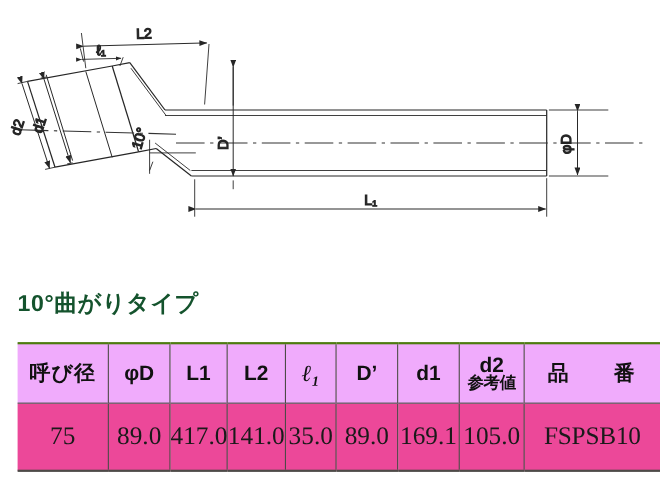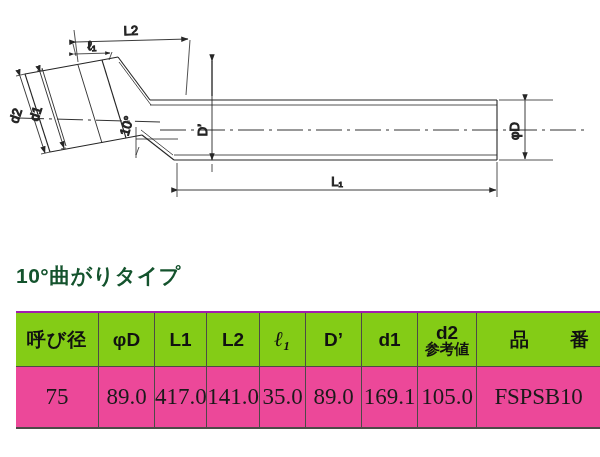--- a/index.html
+++ b/index.html
@@ -55,23 +55,23 @@
     border-collapse: collapse;
     table-layout: fixed;
   }
   #spec-table td {
     border-left: 1.5px solid #4d4a47;
     text-align: center;
     vertical-align: middle;
     padding: 0;
   }
   #spec-table tr.header-row td {
-    background: #84cc16;
+    background: #f0abfc;
     height: 53px;
-    border-top: 2px solid #a21caf;
+    border-top: 2px solid #4d7c0f;
     font-weight: bold;
     font-size: 19px;
     color: #111111;
     line-height: 1.02;
   }
   #spec-table tr.header-row td:first-child {
     border-left: none;
   }
   #spec-table tr.data-row td {
     background: #ec4899;
@@ -94,21 +94,20 @@
   }
   .hdr-main {
     display: block;
   }
   .hdr-nobi {
     letter-spacing: 1px;
   }
   .hdr-hinban {
     letter-spacing: 11px;
     padding-left: 9px;
-    text-align: right;
   }
   .ell-glyph {
     font-family: "Liberation Serif", serif;
     font-style: italic;
     font-size: 21px;
   }
   .part-no {
     font-family: "Liberation Serif", serif;
     font-size: 23px;
     letter-spacing: -0.2px;

